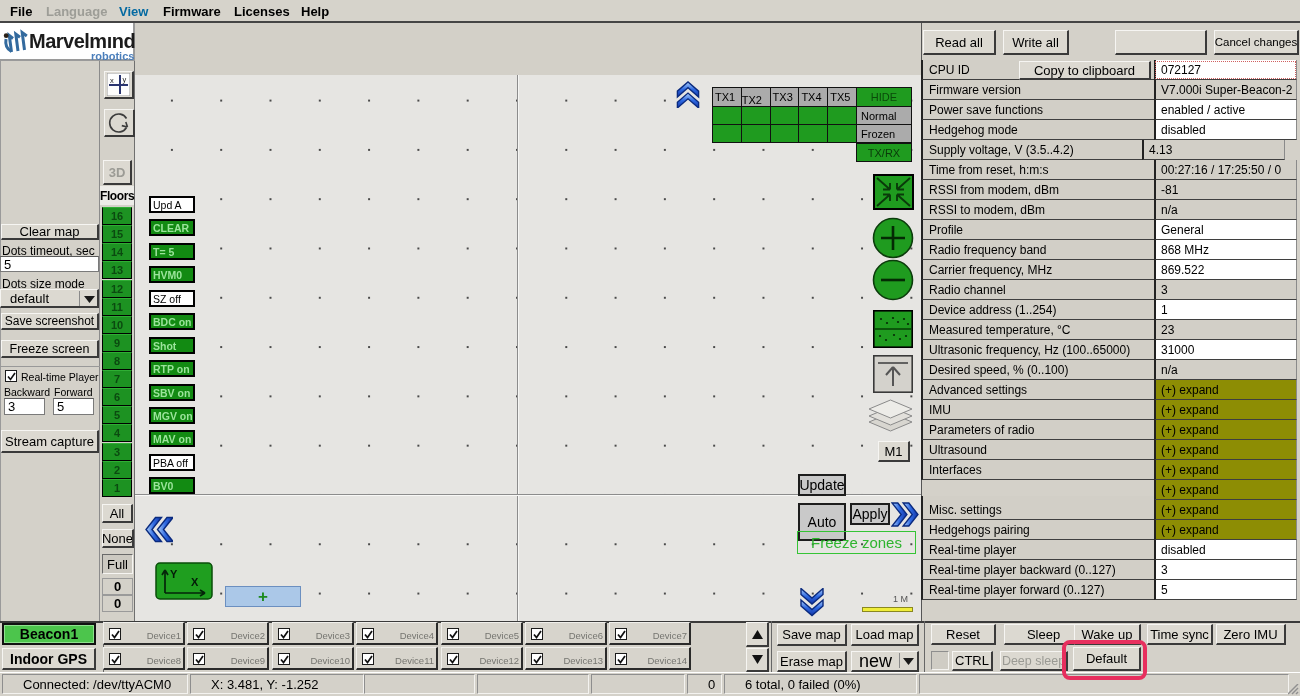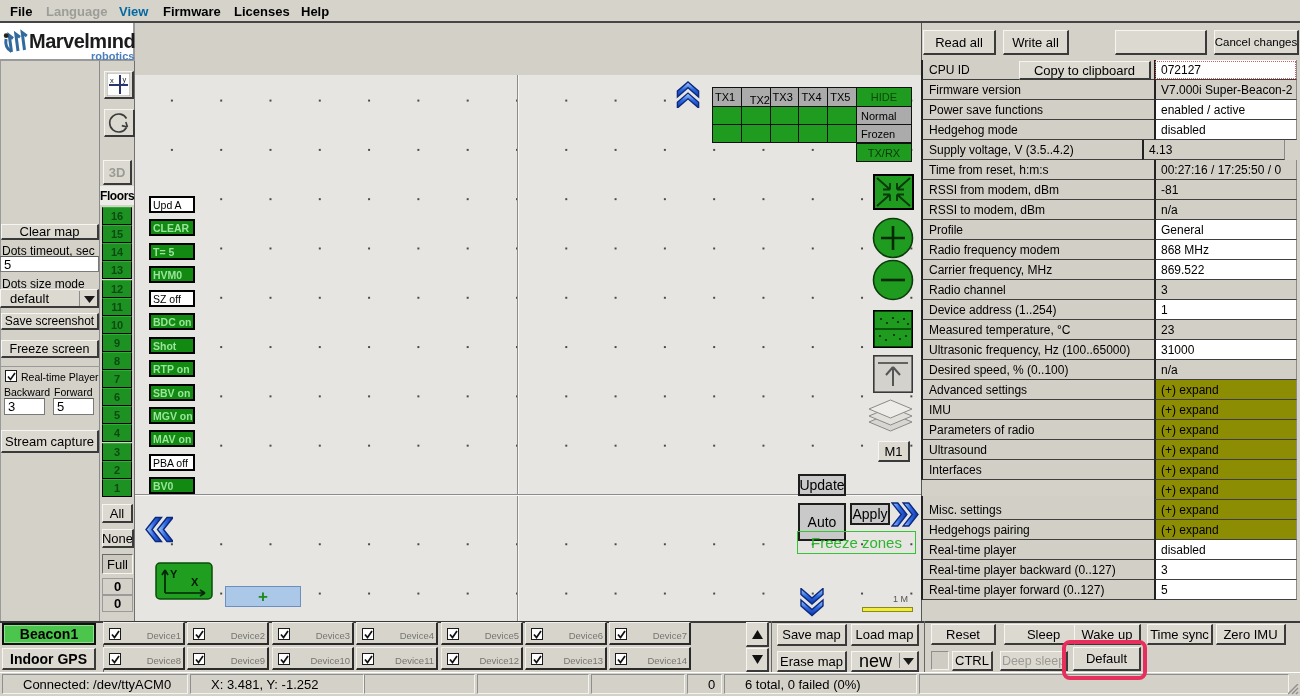--- a/index.html
+++ b/index.html
@@ -167,21 +167,21 @@
     </defs>
     <g fill="url(#bg800588)" stroke="#0a2a7e" stroke-width="1.4" stroke-linejoin="miter">
       <path d="M1,17.5 L12,27 L23,17.5 L23,11.5 L12,21 L1,11.5 Z"></path>
       <path d="M1,6 L12,15.5 L23,6 L23,0 L12,9.5 L1,0 Z"></path>
     </g>
   </svg>
 <div class="a" style="left:712px;top:87px;width:200px;height:75px;font-size:11px;">
     <div class="a" style="left:0.0px;top:0px;width:29.8px;height:20px;background:#ababab;border:1px solid #111;display:flex;align-items:center;padding-left:2px;">TX1</div>
     <div class="a" style="left:0.0px;top:19px;width:29.8px;height:19px;background:#1f9b1f;border:1px solid #111;"></div>
     <div class="a" style="left:0.0px;top:37px;width:29.8px;height:19px;background:#1f9b1f;border:1px solid #111;"></div>
-    <div class="a" style="left:28.8px;top:0px;width:29.8px;height:26px;background:#ababab;border:1px solid #111;display:flex;align-items:center;padding-left:8px;">TX2</div>
+    <div class="a" style="left:28.8px;top:0px;width:29.8px;height:26px;background:#ababab;border:1px solid #111;display:flex;align-items:center;padding-left:0;">TX2</div>
     <div class="a" style="left:28.8px;top:19px;width:29.8px;height:19px;background:#1f9b1f;border:1px solid #111;"></div>
     <div class="a" style="left:28.8px;top:37px;width:29.8px;height:19px;background:#1f9b1f;border:1px solid #111;"></div>
     <div class="a" style="left:57.6px;top:0px;width:29.8px;height:20px;background:#ababab;border:1px solid #111;display:flex;align-items:center;padding-left:2px;">TX3</div>
     <div class="a" style="left:57.6px;top:19px;width:29.8px;height:19px;background:#1f9b1f;border:1px solid #111;"></div>
     <div class="a" style="left:57.6px;top:37px;width:29.8px;height:19px;background:#1f9b1f;border:1px solid #111;"></div>
     <div class="a" style="left:86.4px;top:0px;width:29.8px;height:20px;background:#ababab;border:1px solid #111;display:flex;align-items:center;padding-left:2px;">TX4</div>
     <div class="a" style="left:86.4px;top:19px;width:29.8px;height:19px;background:#1f9b1f;border:1px solid #111;"></div>
     <div class="a" style="left:86.4px;top:37px;width:29.8px;height:19px;background:#1f9b1f;border:1px solid #111;"></div>
     <div class="a" style="left:115.2px;top:0px;width:29.8px;height:20px;background:#ababab;border:1px solid #111;display:flex;align-items:center;padding-left:2px;">TX5</div>
     <div class="a" style="left:115.2px;top:19px;width:29.8px;height:19px;background:#1f9b1f;border:1px solid #111;"></div>
@@ -268,21 +268,21 @@
 <div class="tl" style="left:921px;top:140px;width:233px;height:20px;border-left:2px solid #222;">Supply voltage, V (3.5..4.2)</div>
 <div class="tv" style="left:1142px;top:140px;width:143px;height:20px;background:#d2cfc7;border-left:2px solid #222;">4.13</div>
 <div class="tl" style="left:921px;top:160px;width:233px;height:20px;border-left:2px solid #222;">Time from reset, h:m:s</div>
 <div class="tv" style="left:1154px;top:160px;width:143px;height:20px;background:#d2cfc7;border-left:2px solid #222;">00:27:16 / 17:25:50 / 0</div>
 <div class="tl" style="left:921px;top:180px;width:233px;height:20px;border-left:2px solid #222;">RSSI from modem, dBm</div>
 <div class="tv" style="left:1154px;top:180px;width:143px;height:20px;background:#d2cfc7;border-left:2px solid #222;">-81</div>
 <div class="tl" style="left:921px;top:200px;width:233px;height:20px;border-left:2px solid #222;">RSSI to modem, dBm</div>
 <div class="tv" style="left:1154px;top:200px;width:143px;height:20px;background:#d2cfc7;border-left:2px solid #222;">n/a</div>
 <div class="tl" style="left:921px;top:220px;width:233px;height:20px;border-left:2px solid #222;">Profile</div>
 <div class="tv" style="left:1154px;top:220px;width:143px;height:20px;background:#fff;border-left:2px solid #222;">General</div>
-<div class="tl" style="left:921px;top:240px;width:233px;height:20px;border-left:2px solid #222;">Radio frequency modem</div>
+<div class="tl" style="left:921px;top:240px;width:233px;height:20px;border-left:2px solid #222;">Radio frequency band</div>
 <div class="tv" style="left:1154px;top:240px;width:143px;height:20px;background:#fff;border-left:2px solid #222;">868 MHz</div>
 <div class="tl" style="left:921px;top:260px;width:233px;height:20px;border-left:2px solid #222;">Carrier frequency, MHz</div>
 <div class="tv" style="left:1154px;top:260px;width:143px;height:20px;background:#fff;border-left:2px solid #222;">869.522</div>
 <div class="tl" style="left:921px;top:280px;width:233px;height:20px;border-left:2px solid #222;">Radio channel</div>
 <div class="tv" style="left:1154px;top:280px;width:143px;height:20px;background:#d2cfc7;border-left:2px solid #222;">3</div>
 <div class="tl" style="left:921px;top:300px;width:233px;height:20px;border-left:2px solid #222;">Device address (1..254)</div>
 <div class="tv" style="left:1154px;top:300px;width:143px;height:20px;background:#fff;border-left:2px solid #222;">1</div>
 <div class="tl" style="left:921px;top:320px;width:233px;height:20px;border-left:2px solid #222;">Measured temperature, °C</div>
 <div class="tv" style="left:1154px;top:320px;width:143px;height:20px;background:#d2cfc7;border-left:2px solid #222;">23</div>
 <div class="tl" style="left:921px;top:340px;width:233px;height:20px;border-left:2px solid #222;">Ultrasonic frequency, Hz (100..65000)</div>

